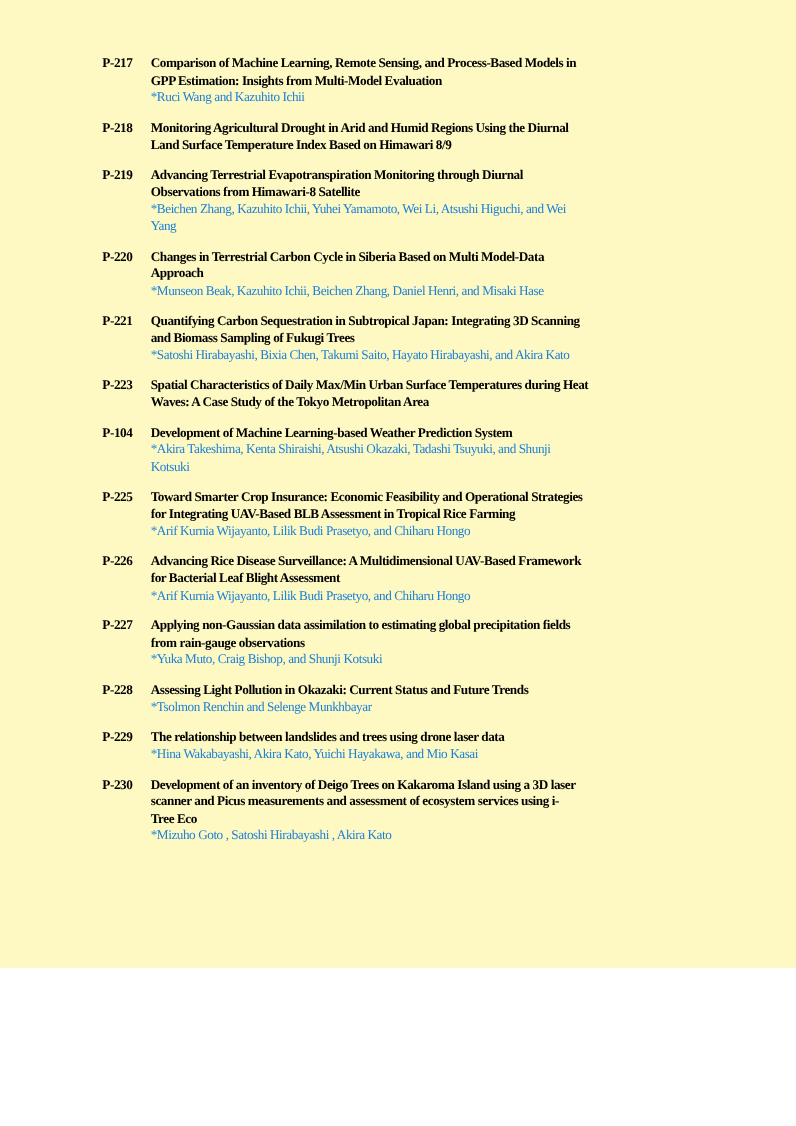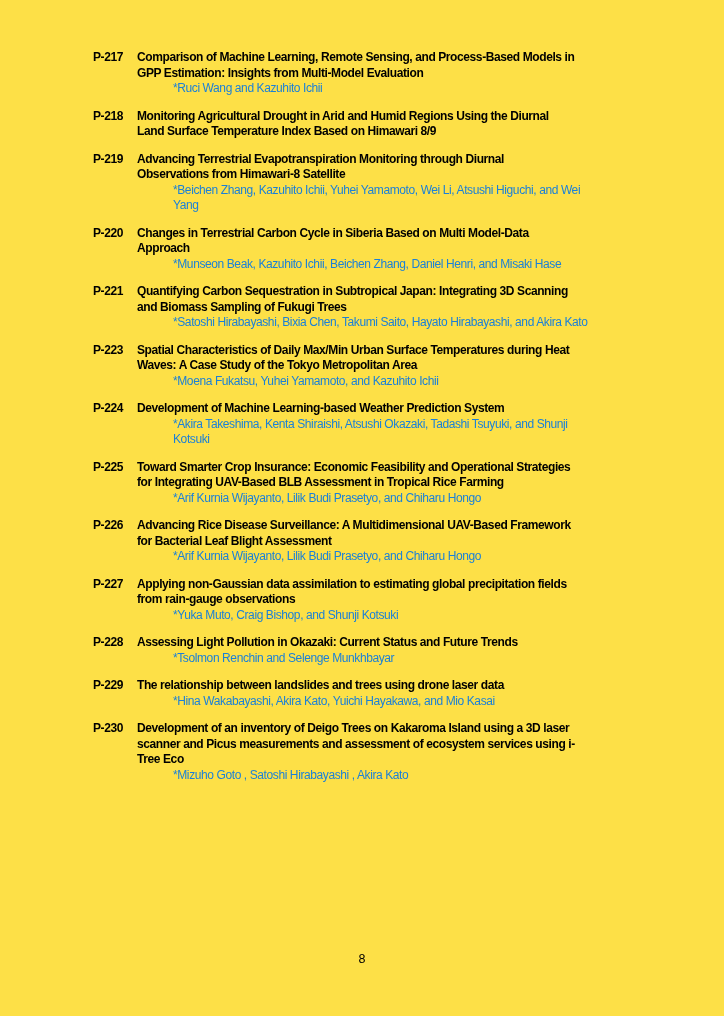--- a/index.html
+++ b/index.html
@@ -1,21 +1,21 @@
 <!DOCTYPE html>
 <html><head>
 <meta charset="utf-8">
 <style>
   html, body { margin: 0; padding: 0; background: #ffffff; }
   .page {
     position: relative;
     width: 724px;
-    height: 1016px;
-    background: #fde047;
-    font-family: Liberation Sans, sans-serif;
+    height: 880px;
+    background: #fef9c3;
+    font-family: Liberation Serif, serif;
     color: #000000;
     overflow: hidden;
   }
   .toc {
     position: absolute;
     left: 93px;
     top: 50px;
     width: 580px;
   }
   .entry {
@@ -33,21 +33,20 @@
   }
   .entry-body { width: 530px; }
   .entry-title {
     font-weight: bold;
     color: #000000;
     white-space: pre-line;
   }
   .entry-authors {
     color: #1b80d8;
     white-space: pre-line;
-    margin-left: 36px;
   }
   .page-number {
     position: absolute;
     top: 952px;
     left: 0;
     width: 724px;
     text-align: center;
     font-size: 12.5px;
     line-height: 15px;
     color: #000000;
@@ -103,26 +102,25 @@
         <div class="entry-authors">*Satoshi Hirabayashi, Bixia Chen, Takumi Saito, Hayato Hirabayashi, and Akira Kato</div>
       </div>
     </div>
 
 
     <div class="entry">
       <div class="entry-num">P-223</div>
       <div class="entry-body">
         <div class="entry-title">Spatial Characteristics of Daily Max/Min Urban Surface Temperatures during Heat
 Waves: A Case Study of the Tokyo Metropolitan Area</div>
-        <div class="entry-authors">*Moena Fukatsu, Yuhei Yamamoto, and Kazuhito Ichii</div>
       </div>
     </div>
 
     <div class="entry">
-      <div class="entry-num">P-224</div>
+      <div class="entry-num">P-104</div>
       <div class="entry-body">
         <div class="entry-title">Development of Machine Learning-based Weather Prediction System</div>
         <div class="entry-authors">*Akira Takeshima, Kenta Shiraishi, Atsushi Okazaki, Tadashi Tsuyuki, and Shunji
 Kotsuki</div>
       </div>
     </div>
 
     <div class="entry">
       <div class="entry-num">P-225</div>
       <div class="entry-body">

